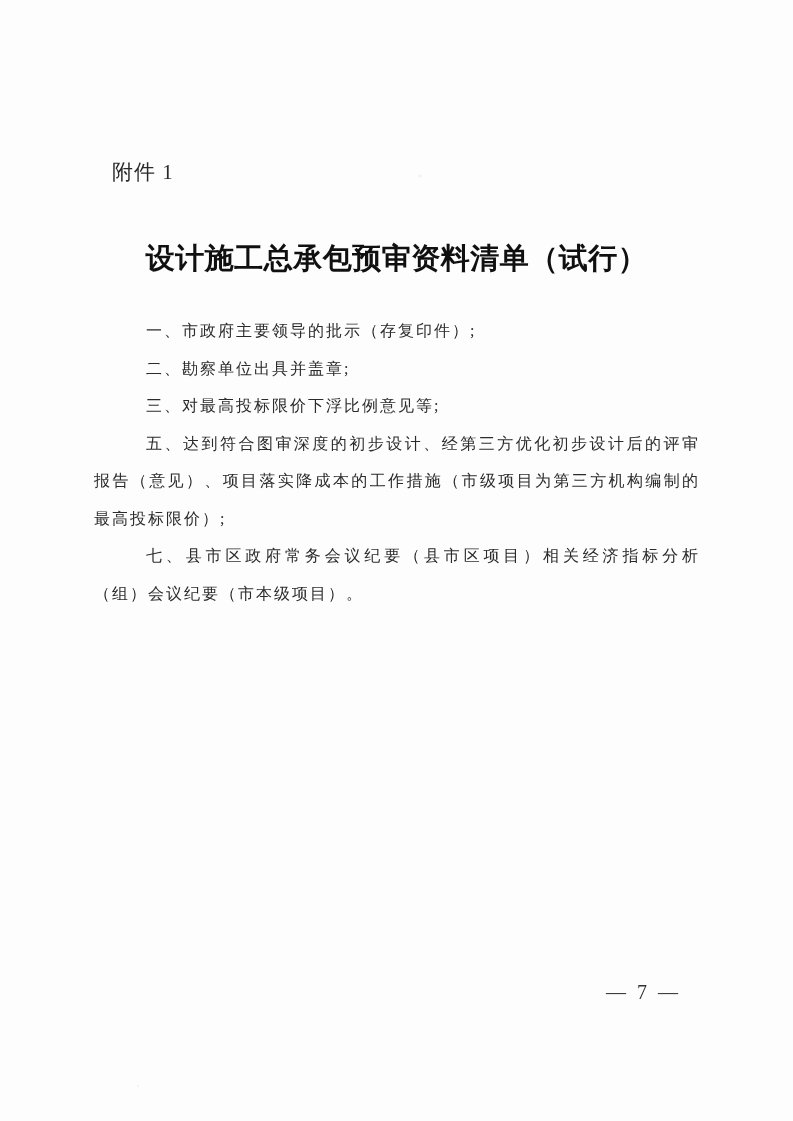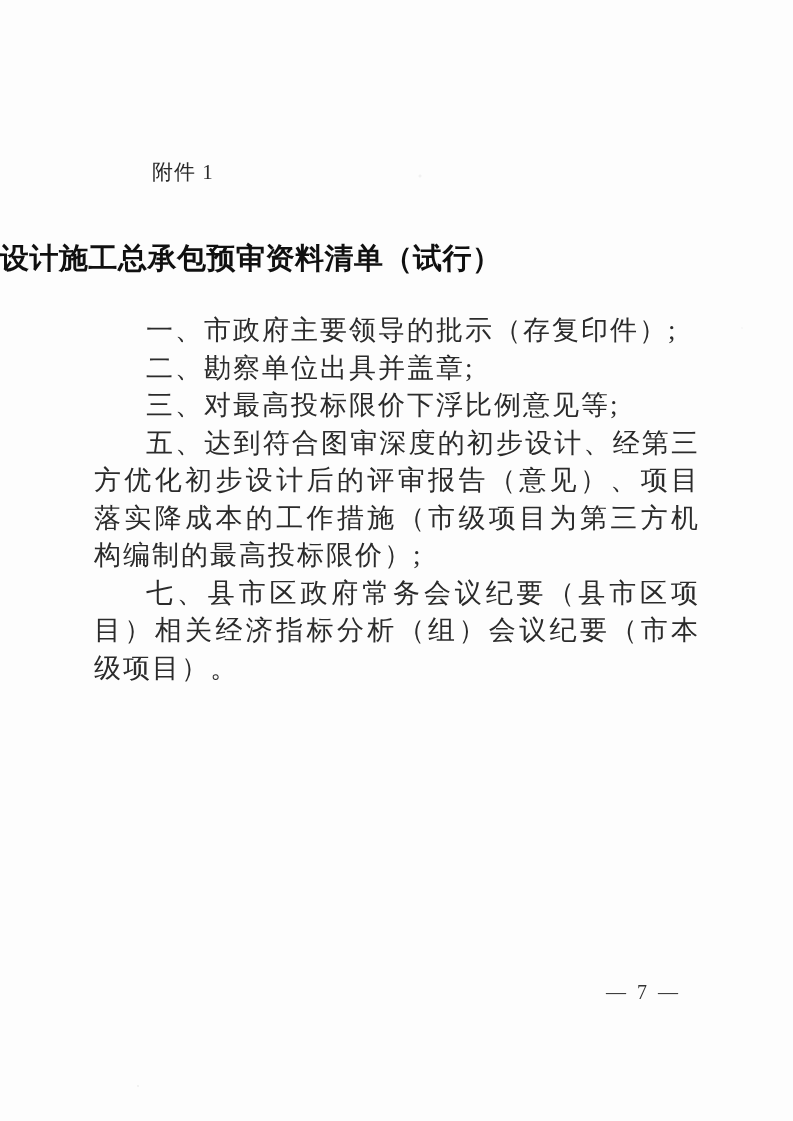--- a/index.html
+++ b/index.html
@@ -28,39 +28,39 @@
     pointer-events: none;
   }
   .attachment-label {
     position: absolute;
     left: 112px;
     top: 158px;
     font-size: 21px;
     letter-spacing: 1px;
     color: #2a2a2a;
     white-space: nowrap;
-    margin-left: 40px;
   }
   .doc-title {
     position: absolute;
     top: 220px;
     left: 0;
     width: 100%;
+    text-align: center;
     font-size: 29px;
     font-weight: 700;
     letter-spacing: 0.5px;
     color: #101010;
     white-space: nowrap;
   }
   .body-text {
     position: absolute;
     top: 312px;
     left: 94px;
     width: 606px;
-    font-size: 27px;
+    font-size: 16px;
     line-height: 37.5px;
     letter-spacing: 2px;
     text-align: justify;
     text-justify: inter-ideograph;
     color: #2b2b2b;
   }
   .body-text p {
     margin: 0;
     padding: 0;
     text-indent: 52px;

